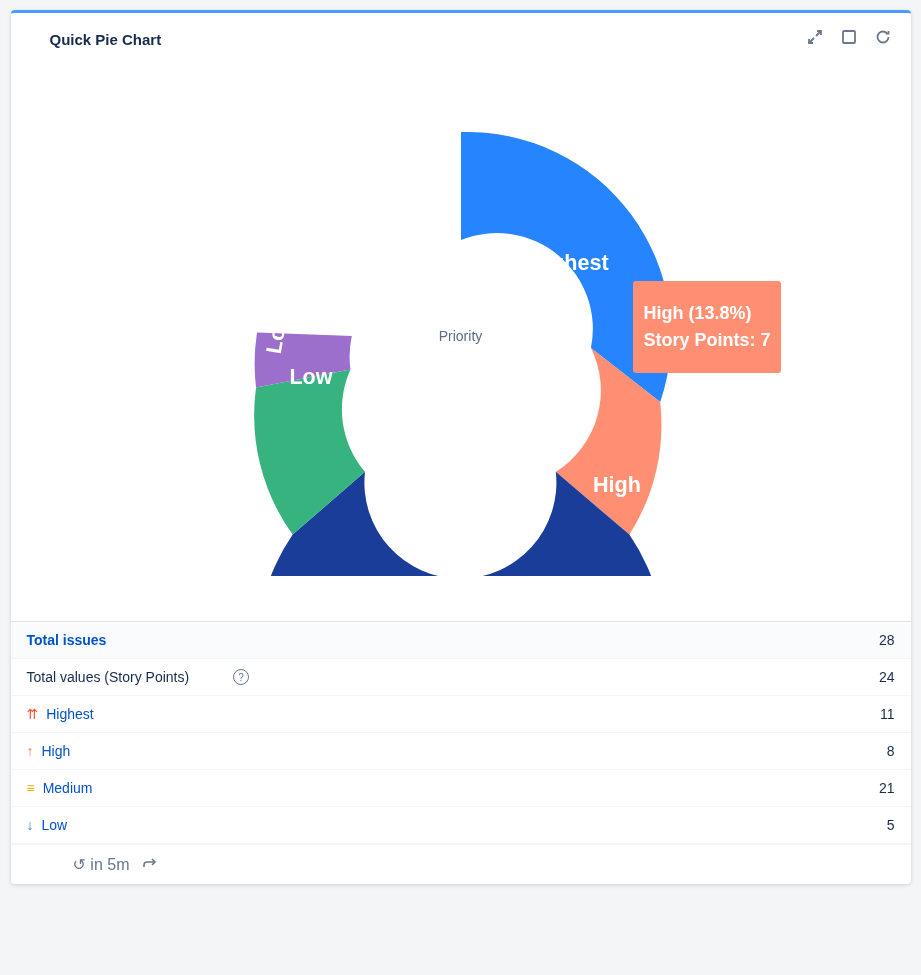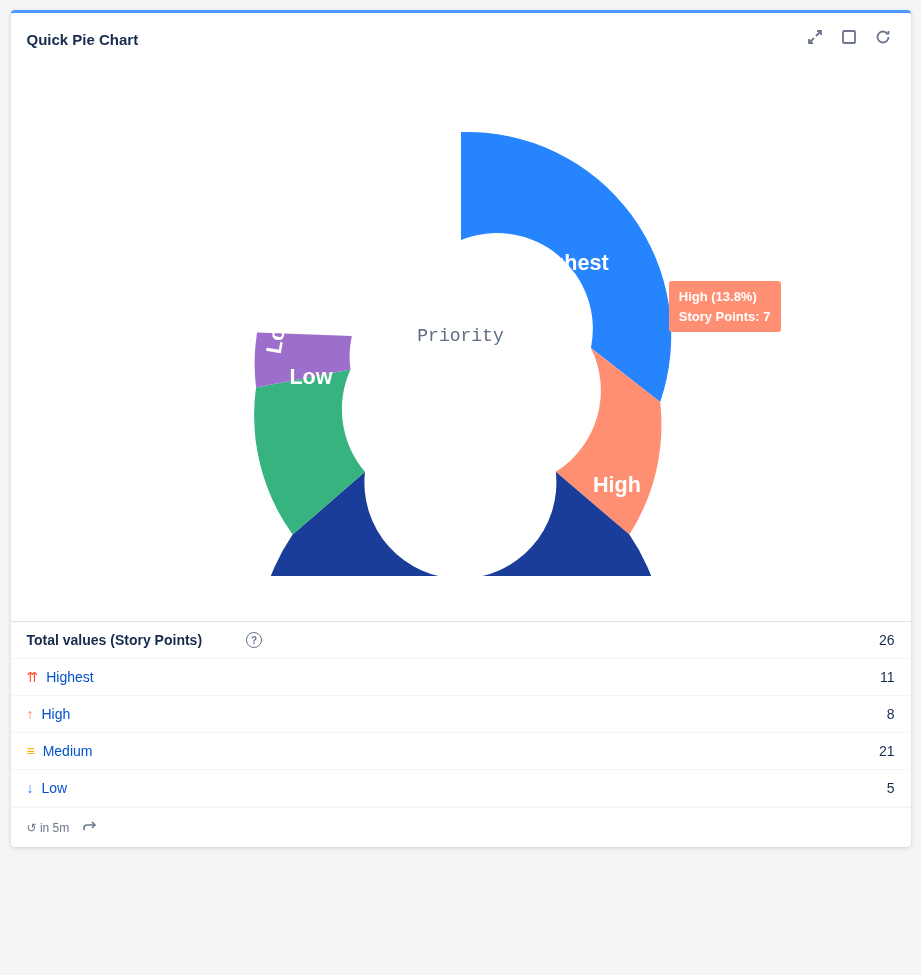--- a/index.html
+++ b/index.html
@@ -23,20 +23,21 @@
     .widget-header {
       display: flex;
       align-items: center;
       justify-content: space-between;
       padding: 14px 16px 10px;
     }
     .widget-title {
       font-size: 15px;
       font-weight: 600;
       color: #172b4d;
+      margin-left: 23px;
     }
     .widget-actions {
       display: flex;
       gap: 10px;
     }
     .widget-action-btn {
       background: none;
       border: none;
       cursor: pointer;
       color: #6b778c;
@@ -63,34 +64,33 @@
     .donut-svg {
       width: 100%;
       height: 100%;
     }
 
     .donut-center-label {
       position: absolute;
       top: 50%;
       left: 50%;
       transform: translate(-50%, -50%);
-      font-size: 18px;
+      font-size: 14px;
       color: #5e6c84;
       font-weight: 400;
       pointer-events: none;
-      font-family: Liberation Mono, monospace;
     }
 
     .tooltip {
       position: absolute;
       background: #ff8f73;
       color: #fff;
       border-radius: 3px;
-      padding: 6px 10px;
-      font-size: 13px;
+      padding: 19px 10px;
+      font-size: 18px;
       font-weight: 600;
       right: 130px;
       top: 220px;
       line-height: 1.5;
       white-space: nowrap;
     }
 
     
     .stats-section {
       border-top: 1px solid #dfe1e6;
@@ -130,21 +130,21 @@
       font-weight: 400;
     }
 
     .stat-label.total-label {
       color: #0052cc;
       font-weight: 600;
     }
 
     .stat-label.total-values-label {
       color: #172b4d;
-      font-weight: 700;
+      font-weight: 400;
       gap: 40px;
     }
 
     .stat-value {
       font-size: 14px;
       color: #172b4d;
       font-weight: 400;
     }
 
     .priority-icon {
@@ -177,22 +177,23 @@
       align-items: center;
       gap: 10px;
       padding: 8px 16px;
       border-top: 1px solid #f4f5f7;
     }
 
     .footer-refresh {
       display: flex;
       align-items: center;
       gap: 4px;
-      font-size: 12px;
+      font-size: 16px;
       color: #6b778c;
+      margin-left: 46px;
     }
 
     .footer-btn {
       background: none;
       border: none;
       cursor: pointer;
       color: #6b778c;
       font-size: 15px;
       padding: 2px;
     }
@@ -270,27 +271,31 @@
     </div>
 
     <div class="tooltip">
       <div>High (13.8%)</div>
       <div>Story Points: 7</div>
     </div>
   </div>
 
   <div class="stats-section">
 
+    <div class="stat-row header-row">
+      <span class="stat-label total-label">Total issues</span>
+      <span class="stat-value">28</span>
+    </div>
 
     <div class="stat-row">
       <span class="stat-label total-values-label">
         <span>Total values (Story Points)</span>
         <span class="help-icon">?</span>
       </span>
-      <span class="stat-value">26</span>
+      <span class="stat-value">24</span>
     </div>
 
     <div class="stat-row">
       <span class="stat-label">
         <span class="priority-icon icon-highest">⇈</span>
         <span>Highest</span>
       </span>
       <span class="stat-value">11</span>
     </div>
 

